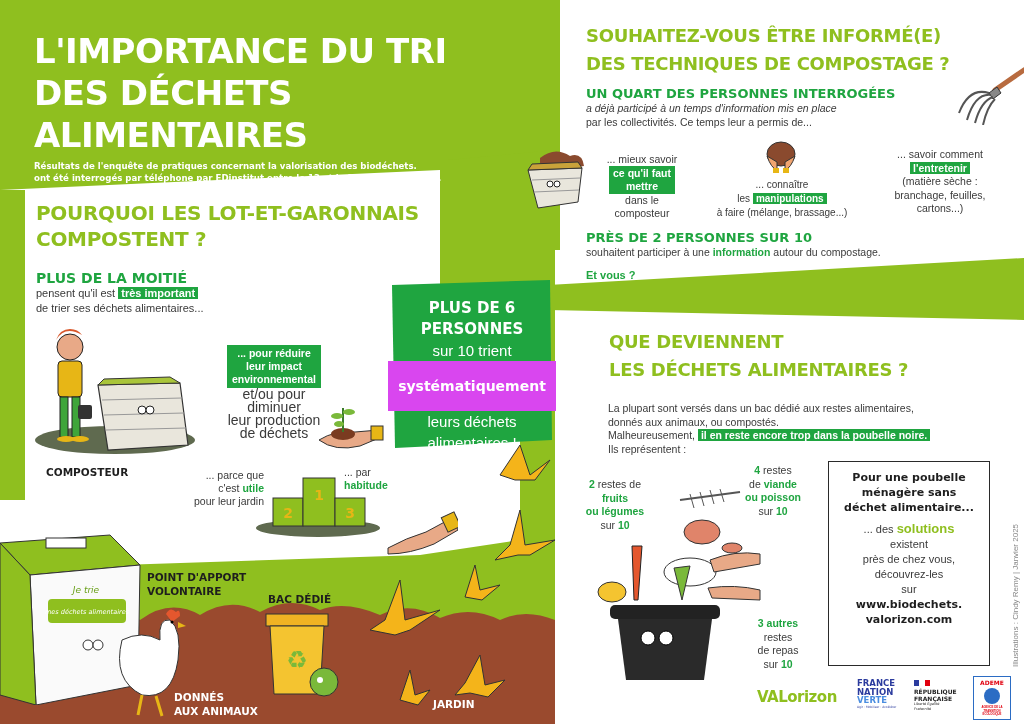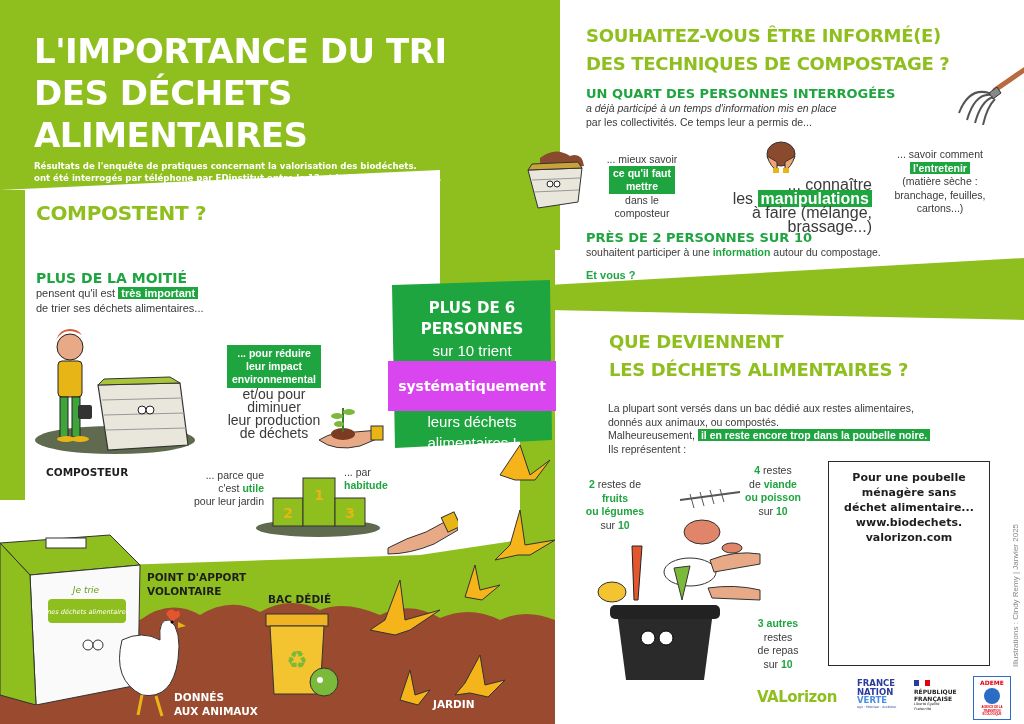--- a/index.html
+++ b/index.html
@@ -44,20 +44,21 @@
     <div>L'IMPORTANCE DU TRI</div>
     <div>DES DÉCHETS ALIMENTAIRES</div>
   </div>
   <div style="margin-top:4px;font-family:'DejaVu Sans',sans-serif;font-weight:700;color:#fff;font-size:8.6px;line-height:12px;">
     <div>Résultats de l'enquête de pratiques concernant la valorisation des biodéchets.</div>
     <div>ont été interrogés par téléphone par EDinstitut entre le 12 et le 28 novembre 2024.</div>
   </div>
 </div>
 
 <div class="abs heading-lime" style="left:36px;top:200px;font-size:20px;line-height:26px;">
+  <div>POURQUOI LES LOT-ET-GARONNAIS</div>
   <div>COMPOSTENT ?</div>
 </div>
 
 <div class="abs" style="left:36px;top:270px;">
   <div class="subhead-green" style="font-size:14px;">PLUS DE LA MOITIÉ</div>
   <div class="body-text">
     <span>pensent qu'il est</span>
     <span class="hl">très important</span>
   </div>
   <div class="body-text">de trier ses déchets alimentaires...</div>
@@ -177,21 +178,21 @@
 </div>
 
 <svg class="abs" style="left:763px;top:138px;" width="36" height="36" viewBox="0 0 36 36">
   <ellipse cx="18" cy="16" rx="14" ry="12" fill="#8a4a2e" stroke="#333"></ellipse>
   <path d="M4,18 Q8,30 14,32 L14,24 Z" fill="#f0a470" stroke="#333"></path>
   <path d="M32,18 Q28,30 22,32 L22,24 Z" fill="#f0a470" stroke="#333"></path>
   <rect x="10" y="30" width="6" height="5" fill="#e7b616"></rect>
   <rect x="20" y="30" width="6" height="5" fill="#e7b616"></rect>
 </svg>
 
-<div class="abs center body-text" style="left:692px;top:178px;width:180px;font-size:16px;line-height:14px;text-align:right;">
+<div class="abs center body-text" style="left:692px;top:178px;width:180px;font-size:10px;line-height:14px;">
   <div>... connaître</div>
   <div><span>les</span> <span class="hl">manipulations</span></div>
   <div>à faire (mélange, brassage...)</div>
 </div>
 
 <div class="abs center body-text" style="left:880px;top:148px;width:120px;font-size:10.5px;line-height:13.5px;">
   <div>... savoir comment</div>
   <div><span class="hl">l'entretenir</span></div>
   <div>(matière sèche :</div>
   <div>branchage, feuilles,</div>
@@ -261,20 +262,27 @@
   <polygon points="28,139 122,139 114,200 36,200" fill="#2a2a2a"></polygon>
   <circle cx="58" cy="158" r="7" fill="#fff" stroke="#000"></circle>
   <circle cx="76" cy="158" r="7" fill="#fff" stroke="#000"></circle>
 </svg>
 
 <div class="abs center" style="left:828px;top:461px;width:162px;height:205px;border:1.5px solid #2a2a2a;padding:8px 4px;">
   <div style="font-family:'DejaVu Sans',sans-serif;font-weight:700;font-size:11px;line-height:15px;color:#1e1e1e;">
     <div>Pour une poubelle</div>
     <div>ménagère sans</div>
     <div>déchet alimentaire...</div>
+  </div>
+  <div class="body-text" style="margin-top:6px;font-size:11px;line-height:15px;">
+    <div><span>... des</span> <span class="lime b" style="font-size:13px;">solutions</span></div>
+    <div>existent</div>
+    <div>près de chez vous,</div>
+    <div>découvrez-les</div>
+    <div>sur</div>
   </div>
   <a style="display:block;font-family:'DejaVu Sans',sans-serif;font-weight:700;font-size:11px;line-height:15px;color:#1e1e1e;text-decoration:none;">
     <div>www.biodechets.</div>
     <div>valorizon.com</div>
   </a>
 </div>
 
 <div class="abs" style="left:1011px;top:667px;transform-origin:0 0;transform:rotate(-90deg);font-size:8px;color:#888;white-space:nowrap;width:200px;">Illustrations : Cindy Remy | Janvier 2025</div>
 
 <svg class="abs" style="left:0;top:505px;" width="145" height="200" viewBox="0 0 145 200">

